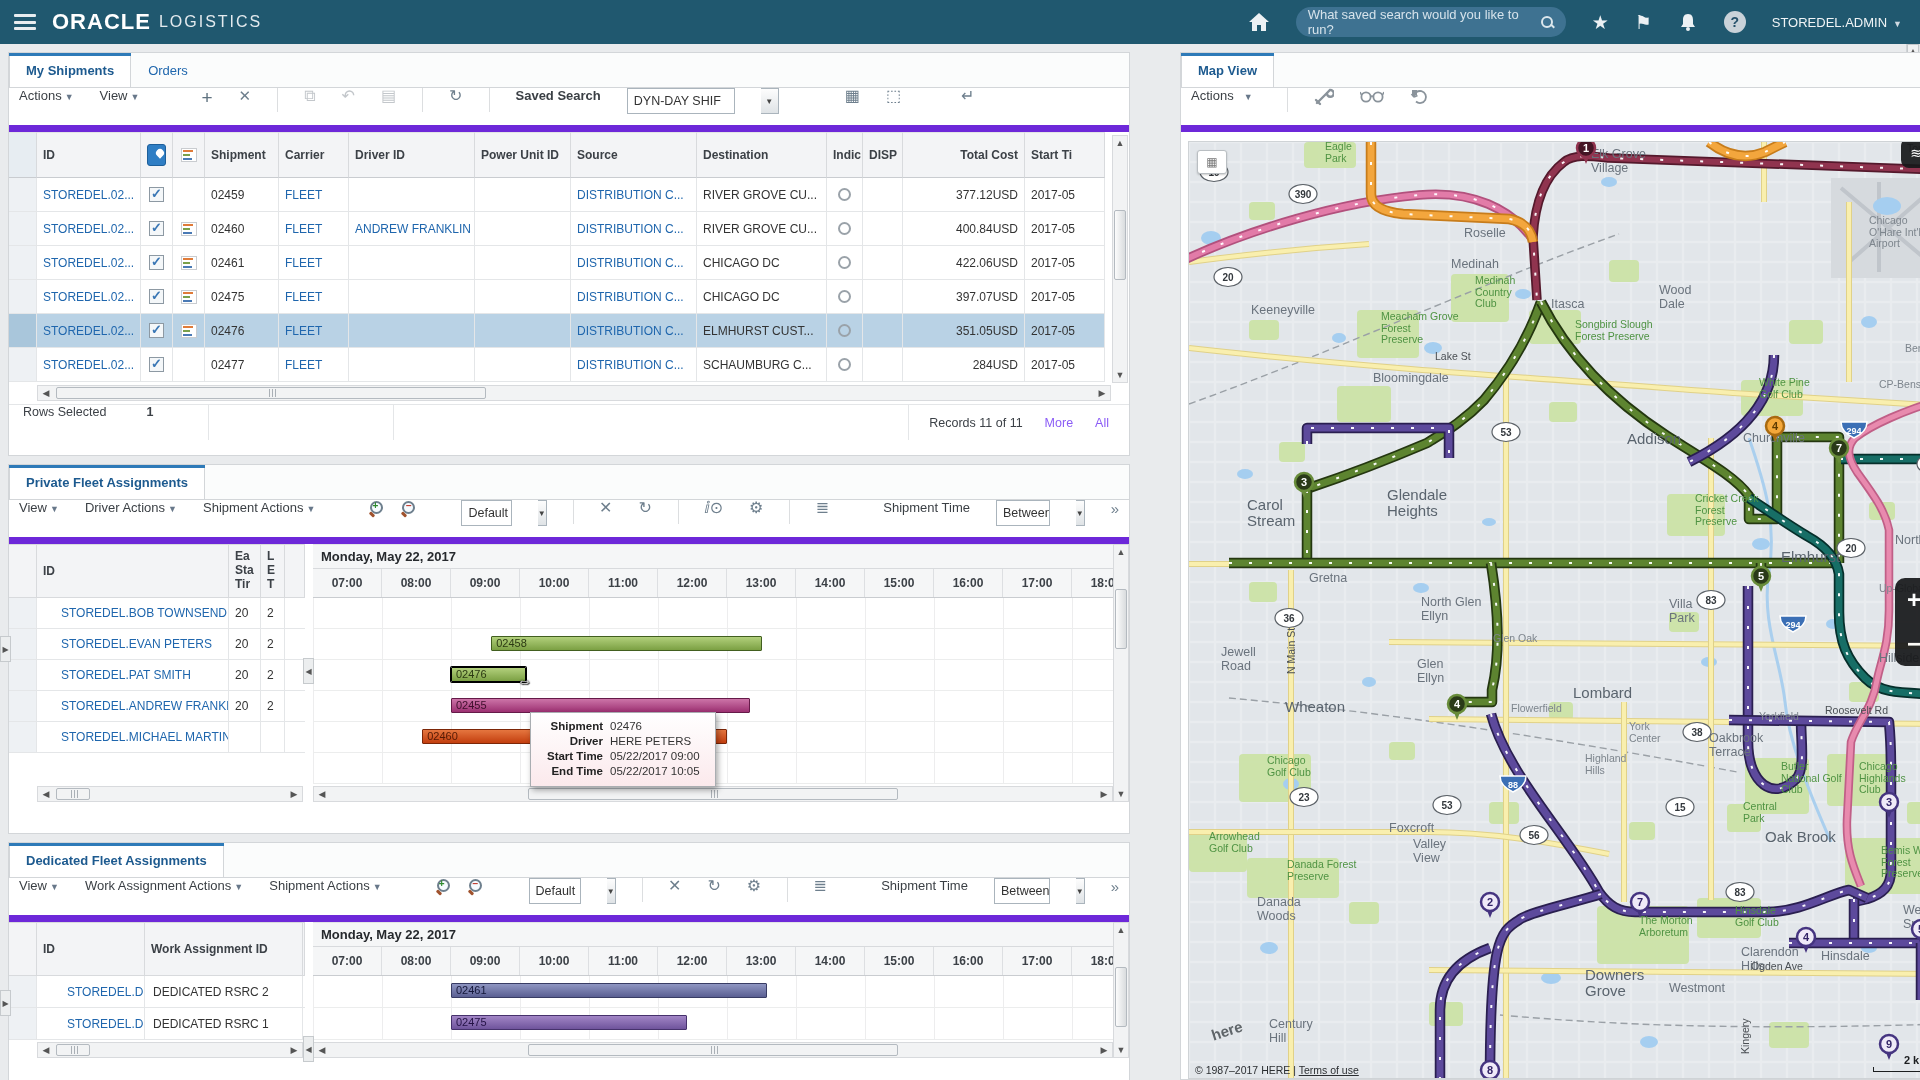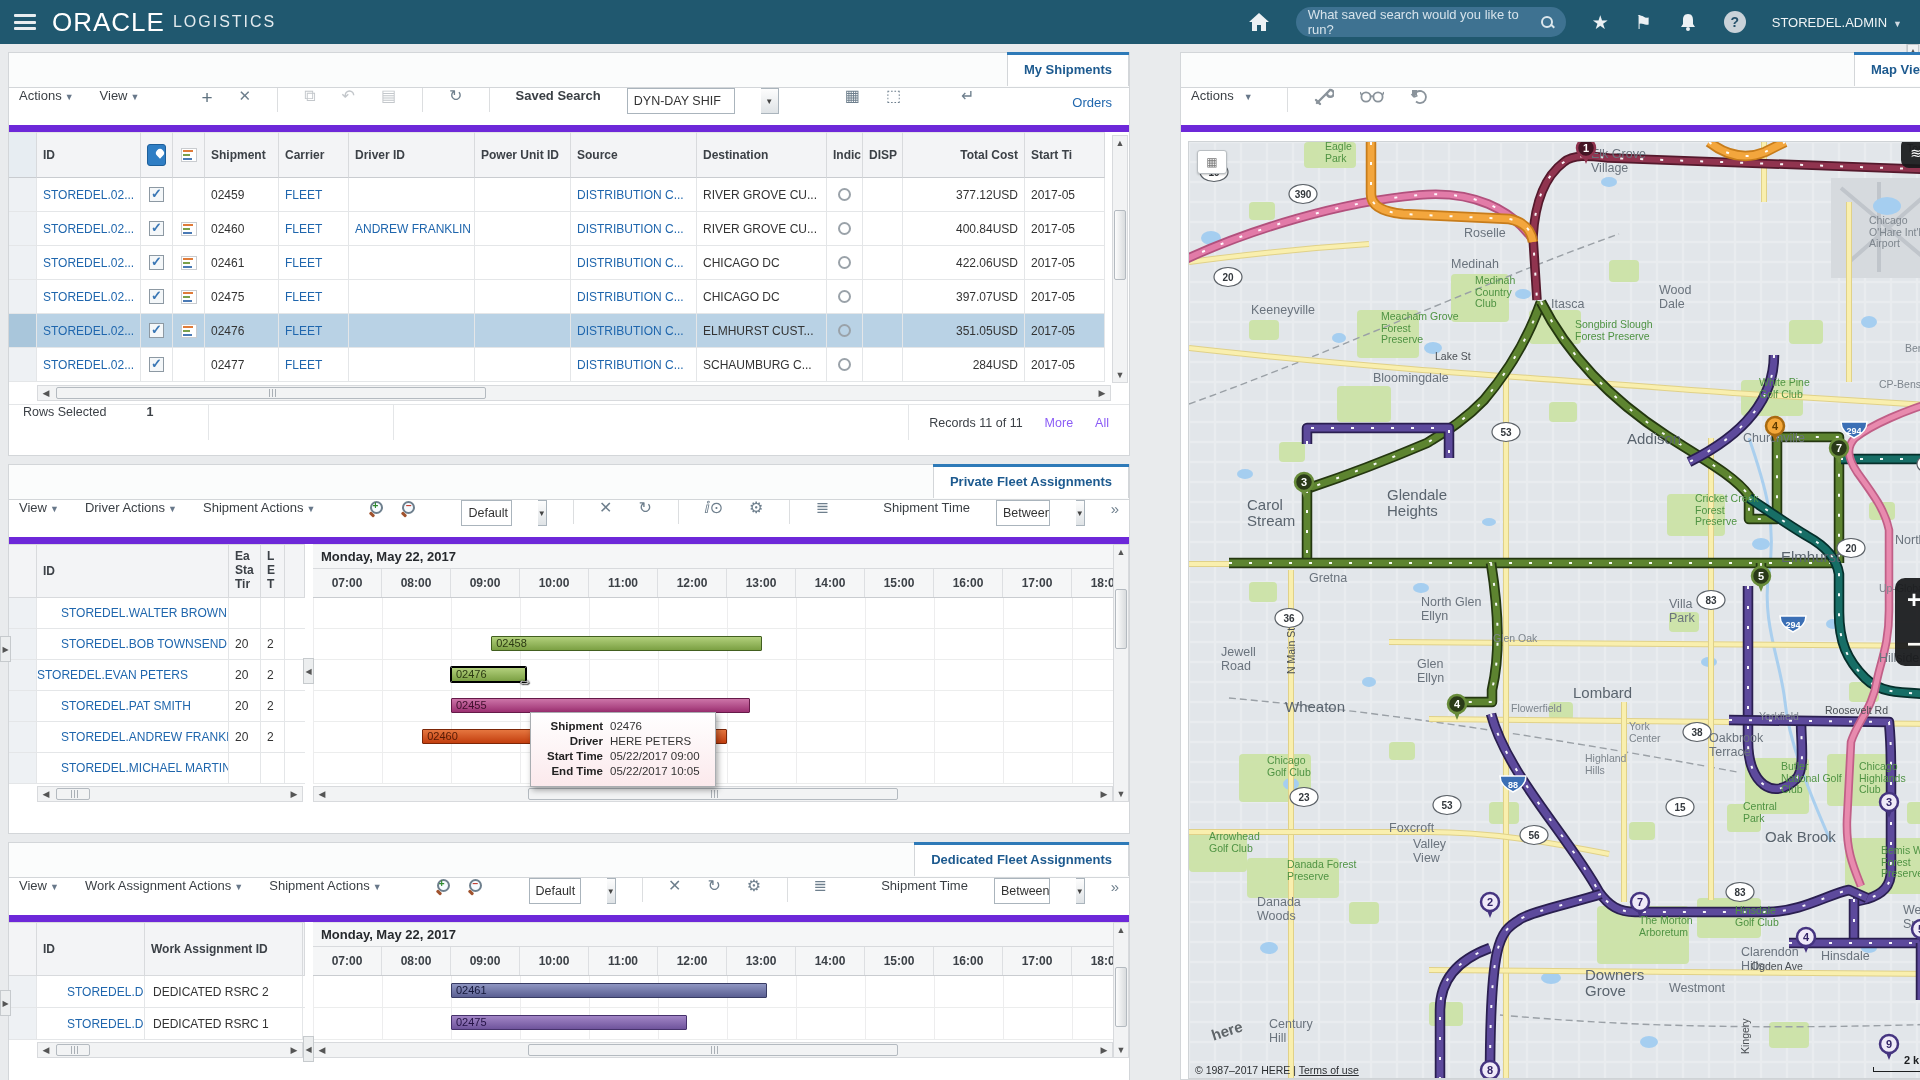--- a/index.html
+++ b/index.html
@@ -4,38 +4,38 @@
 <style>
   * { margin:0; padding:0; box-sizing:border-box; }
   html,body { width:1920px; height:1080px; overflow:hidden; background:#e9ebed;
     font-family:"Liberation Sans", sans-serif; font-size:12px; color:#333; }
 
   
   .appbar { position:absolute; left:0; top:0; width:1920px; height:44px; background:#20586f;
     display:flex; align-items:center; color:#fff; }
   .hamburger { width:22px; height:16px; margin:0 16px 0 14px; display:flex; flex-direction:column; justify-content:space-between; cursor:pointer; }
   .hamburger div { height:3px; background:#e8edf0; border-radius:1px; }
-  .brand { font-weight:normal; font-size:26px; letter-spacing:1px; }
+  .brand { font-weight:bold; font-size:22px; letter-spacing:1px; }
   .product { font-size:16px; font-weight:300; letter-spacing:2px; margin-left:8px; color:#e3eaee; }
   .appbar-right { margin-left:auto; display:flex; align-items:center; gap:26px; padding-right:18px; }
   .searchpill { width:270px; height:30px; background:#3e7291; border-radius:15px; display:flex; align-items:center;
     padding:0 12px; color:#d6e3eb; font-size:13px; }
   .searchpill .mag { margin-left:auto; }
   .mag { width:13px; height:13px; position:relative; display:inline-block; }
   .mag::before { content:""; position:absolute; left:0; top:0; width:8px; height:8px; border:2px solid #dce7ed; border-radius:50%; }
   .mag::after { content:""; position:absolute; left:9px; top:9px; width:5px; height:2px; background:#dce7ed; transform:rotate(45deg); }
   .topicon { font-size:19px; color:#ecf1f4; cursor:pointer; }
   .helpdot { width:22px; height:22px; border-radius:50%; background:#c9d2d9; color:#24506a; font-weight:bold;
     display:flex; align-items:center; justify-content:center; font-size:14px; cursor:pointer; }
   .username { font-size:13px; color:#f0f4f6; cursor:pointer; }
   .username .dn { font-size:9px; margin-left:6px; color:#cfdae2; }
 
   
   .panel { position:absolute; background:#fff; border:1px solid #d3d6d9; }
-  .tabrow { height:35px; background:#fbfcfc; border-bottom:1px solid #d3d6d9; display:flex; align-items:flex-end; padding-left:10px;flex-direction:column; }
+  .tabrow { height:35px; background:#fbfcfc; border-bottom:1px solid #d3d6d9; display:flex; align-items:flex-end; padding-left:0; }
   .tab { padding:8px 16px 9px; font-size:13px; color:#1f66ad; cursor:pointer; position:relative; border:1px solid transparent; border-bottom:none; }
   .tab.active { background:#fff; border-color:#d3d6d9; color:#1d5a8f; font-weight:bold; }
   .tab.active::before { content:""; position:absolute; left:-1px; right:-1px; top:-2px; height:3px; background:#2e7ab8; }
   .toolbar { height:44px; display:flex; align-items:flex-start; padding:0 10px; gap:26px; border-bottom:7px solid #6d28d9; }
   .menulabel { font-size:13px; color:#3a3f44; cursor:pointer; white-space:nowrap; }
   .menulabel .caret { font-size:9px; color:#6b7artisan8c; color:#68788a; margin-left:3px; }
   .sep { width:1px; height:24px; background:#dcdee0; }
   .tbtn { font-size:16px; color:#6e7f8d; cursor:pointer; line-height:1; }
   .tbtn.disabled { color:#c3c7cb; cursor:default; }
   .selectbox { height:26px; background:#fff; border:1px solid #aab4bc; display:flex; align-items:center;
@@ -471,36 +471,28 @@
         <div class="ghour" style="width: 69px;">14:00</div>
         <div class="ghour" style="width: 69px;">15:00</div>
         <div class="ghour" style="width: 69px;">16:00</div>
         <div class="ghour" style="width: 69px;">17:00</div>
         <div class="ghour" style="width: 69px;">18:00</div>
       </div>
       <div style="position: absolute; left: 0px; top: 54px; width: 296px;">
         <div class="glrow" style="height: 31px;">
           <div class="handlecell" style="width: 28px; height: 100%; border-right: 1px solid rgb(228, 230, 232);"></div>
           <div style="width: 192px; height: 100%; display: flex; align-items: center; border-right: 1px solid rgb(228, 230, 232); overflow: hidden; padding-left: 24px; font-size: 12px; white-space: nowrap;">
-            <a class="lk">STOREDEL.WALTER BROWN</a>
-          </div>
-          <div style="width: 32px; height: 100%; display: flex; align-items: center; border-right: 1px solid rgb(228, 230, 232); overflow: hidden; padding-left: 6px; font-size: 12px; white-space: nowrap;"></div>
-          <div style="width: 24px; height: 100%; display: flex; align-items: center; border-right: 1px solid rgb(228, 230, 232); overflow: hidden; padding-left: 6px; font-size: 12px; white-space: nowrap;"></div>
+            <a class="lk">STOREDEL.BOB TOWNSEND</a>
+          </div>
+          <div style="width: 32px; height: 100%; display: flex; align-items: center; border-right: 1px solid rgb(228, 230, 232); overflow: hidden; padding-left: 6px; font-size: 12px; white-space: nowrap;">20</div>
+          <div style="width: 24px; height: 100%; display: flex; align-items: center; border-right: 1px solid rgb(228, 230, 232); overflow: hidden; padding-left: 6px; font-size: 12px; white-space: nowrap;">2</div>
         </div>
         <div class="glrow" style="height: 31px;">
           <div class="handlecell" style="width: 28px; height: 100%; border-right: 1px solid rgb(228, 230, 232);"></div>
           <div style="width: 192px; height: 100%; display: flex; align-items: center; border-right: 1px solid rgb(228, 230, 232); overflow: hidden; padding-left: 24px; font-size: 12px; white-space: nowrap;">
-            <a class="lk">STOREDEL.BOB TOWNSEND</a>
-          </div>
-          <div style="width: 32px; height: 100%; display: flex; align-items: center; border-right: 1px solid rgb(228, 230, 232); overflow: hidden; padding-left: 6px; font-size: 12px; white-space: nowrap;">20</div>
-          <div style="width: 24px; height: 100%; display: flex; align-items: center; border-right: 1px solid rgb(228, 230, 232); overflow: hidden; padding-left: 6px; font-size: 12px; white-space: nowrap;">2</div>
-        </div>
-        <div class="glrow" style="height: 31px;">
-          <div class="handlecell" style="width: 28px; height: 100%; border-right: 1px solid rgb(228, 230, 232);"></div>
-          <div style="width: 192px; height: 100%; display: flex; align-items: center; border-right: 1px solid rgb(228, 230, 232); overflow: hidden; font-size: 12px; white-space: nowrap;">
             <a class="lk">STOREDEL.EVAN PETERS</a>
           </div>
           <div style="width: 32px; height: 100%; display: flex; align-items: center; border-right: 1px solid rgb(228, 230, 232); overflow: hidden; padding-left: 6px; font-size: 12px; white-space: nowrap;">20</div>
           <div style="width: 24px; height: 100%; display: flex; align-items: center; border-right: 1px solid rgb(228, 230, 232); overflow: hidden; padding-left: 6px; font-size: 12px; white-space: nowrap;">2</div>
         </div>
         <div class="glrow" style="height: 31px;">
           <div class="handlecell" style="width: 28px; height: 100%; border-right: 1px solid rgb(228, 230, 232);"></div>
           <div style="width: 192px; height: 100%; display: flex; align-items: center; border-right: 1px solid rgb(228, 230, 232); overflow: hidden; padding-left: 24px; font-size: 12px; white-space: nowrap;">
             <a class="lk">STOREDEL.PAT SMITH</a>
           </div>

